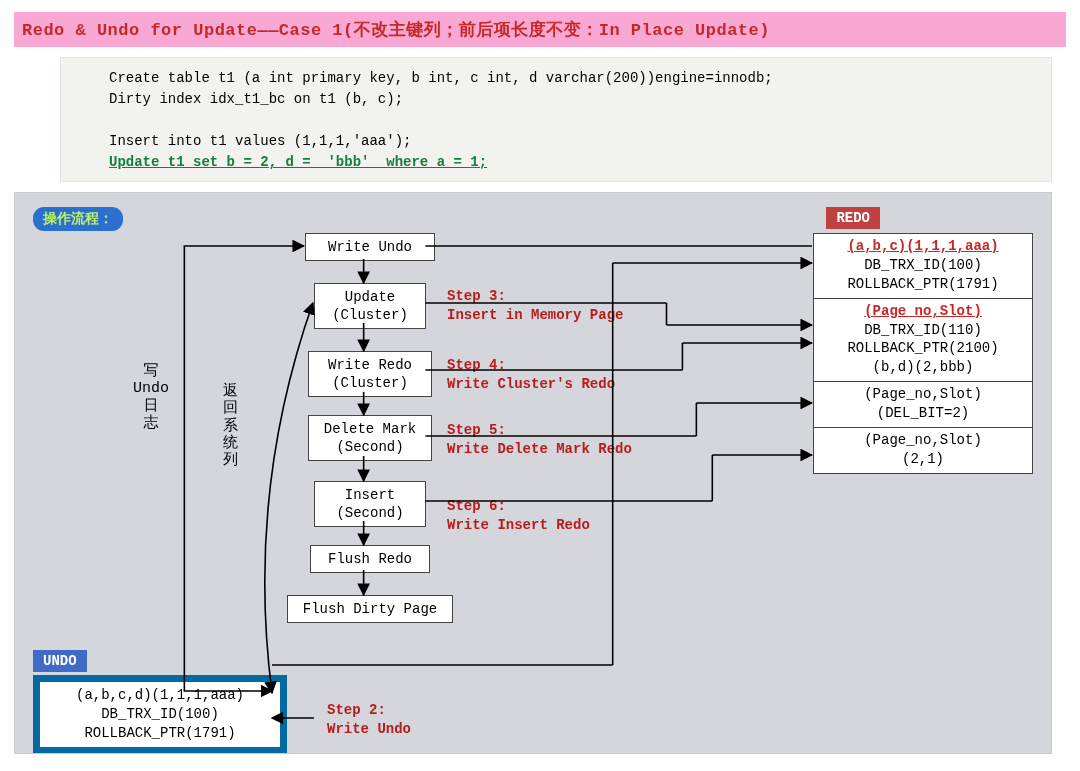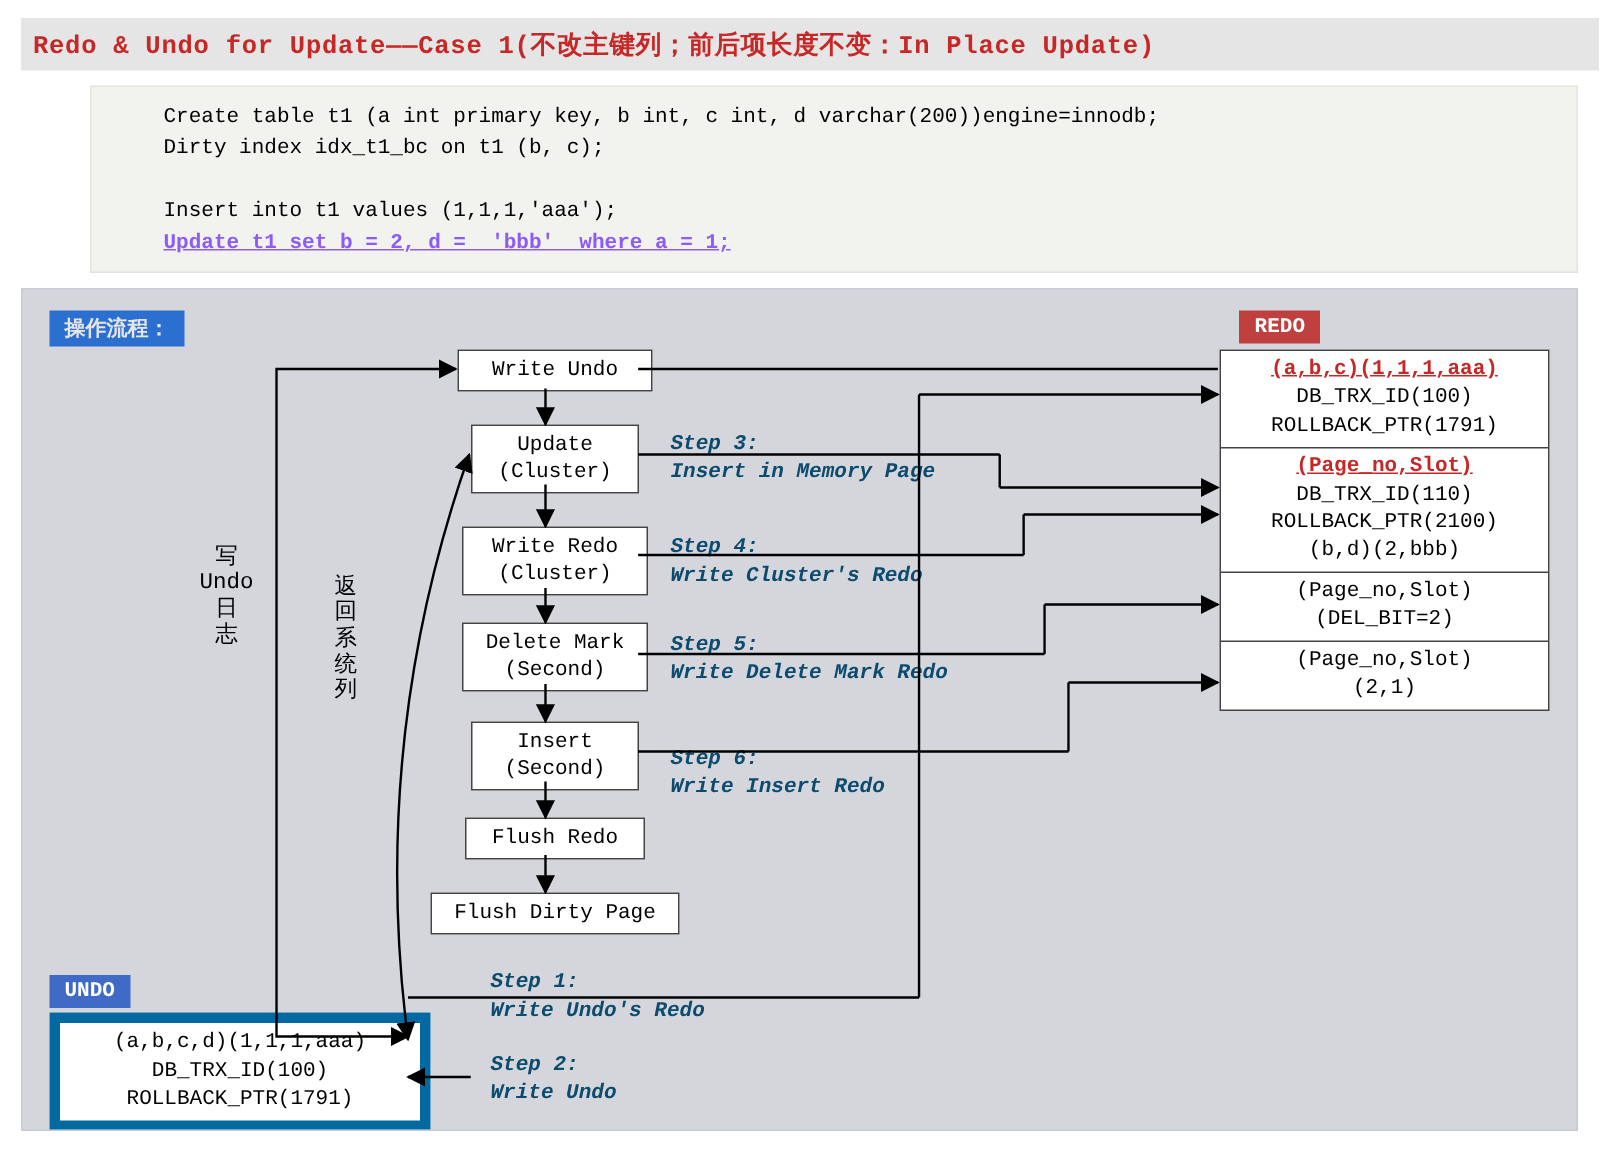--- a/index.html
+++ b/index.html
@@ -5,55 +5,55 @@
   body{
     margin:0;
     padding:8px 0;
     background:#fff;
     font-family:"Courier New",monospace;
     font-size:14px;
     color:#000;
   }
   .title-bar{
     margin:4px 14px 10px 14px;
-    background:#e5e5e5;
+    background:#f9a8d4;
     padding:6px 8px;
     color:#c62828;
     font-weight:bold;
     font-size:17px;
     letter-spacing:0.5px;
   }
   .sql-panel{
     margin:0 28px 10px 60px;
     background:#f2f2ee;
     padding:10px 26px 8px 48px;
     border:1px solid #e5e5df;
     line-height:1.5;
   }
   .sql-line{white-space:pre;}
   .sql-hl{
-    color:#8b5cf6;
+    color:#15803d;
     font-weight:bold;
     text-decoration:underline;
   }
   .flow-panel{
     position:relative;
     margin:0 28px 10px 14px;
     background:#d4d6dc;
     border:1px solid #c9cbd2;
     height:560px;
     overflow:hidden;
   }
   .tag{
     position:absolute;
     padding:3px 10px;
     font-weight:bold;
     font-size:14px;
   }
-  .tag-ops{background:#2b6fd0;color:#e5e5e5;}
+  .tag-ops{background:#2b6fd0;color:#bef264;border-radius:11px;}
   .tag-undo{background:#3f6bc7;color:#fff;}
   .tag-redo{background:#c04040;color:#ffffff;}
   .box{
     position:absolute;
     background:#fff;
     border:1px solid #444;
     padding:4px 4px;
     text-align:center;
     line-height:1.3;
     font-size:14px;
@@ -83,26 +83,25 @@
     line-height:1.35;
   }
   .redo-cell:last-child{border-bottom:none;}
   .hl{
     color:#c62828;
     font-weight:bold;
     text-decoration:underline;
   }
   .step{
     position:absolute;
-    color:#0c4a6e;
+    color:#b91c1c;
     font-weight:bold;
     font-size:14px;
     line-height:1.35;
     white-space:pre;
-    font-style:italic;
   }
   .cn-vert{
     position:absolute;
     text-align:center;
     font-size:15px;
     line-height:1.15;
   }
   svg.lines{
     position:absolute;
     left:0;top:0;
@@ -152,22 +151,20 @@
   <div class="box" style="left:295px;top:352px;width:110px;">Flush Redo</div>
 
   <div class="step" style="left:432px;top:94px;">Step 3:
 Insert in Memory Page</div>
   <div class="step" style="left:432px;top:163px;">Step 4:
 Write Cluster's Redo</div>
   <div class="step" style="left:432px;top:228px;">Step 5:
 Write Delete Mark Redo</div>
   <div class="step" style="left:432px;top:294px;margin-top:10px;">Step 6:
 Write Insert Redo</div>
-  <div class="step" style="left:312px;top:453px;">Step 1:
-Write Undo's Redo</div>
   <div class="step" style="left:312px;top:508px;">Step 2:
 Write Undo</div>
 
   <div class="big-box" style="left:18px;top:482px;width:232px;">
     <div>(a,b,c,d)(1,1,1,aaa)</div>
     <div>DB_TRX_ID(100)</div>
     <div>ROLLBACK_PTR(1791)</div>
   </div>
 
   <div class="redo-stack">

